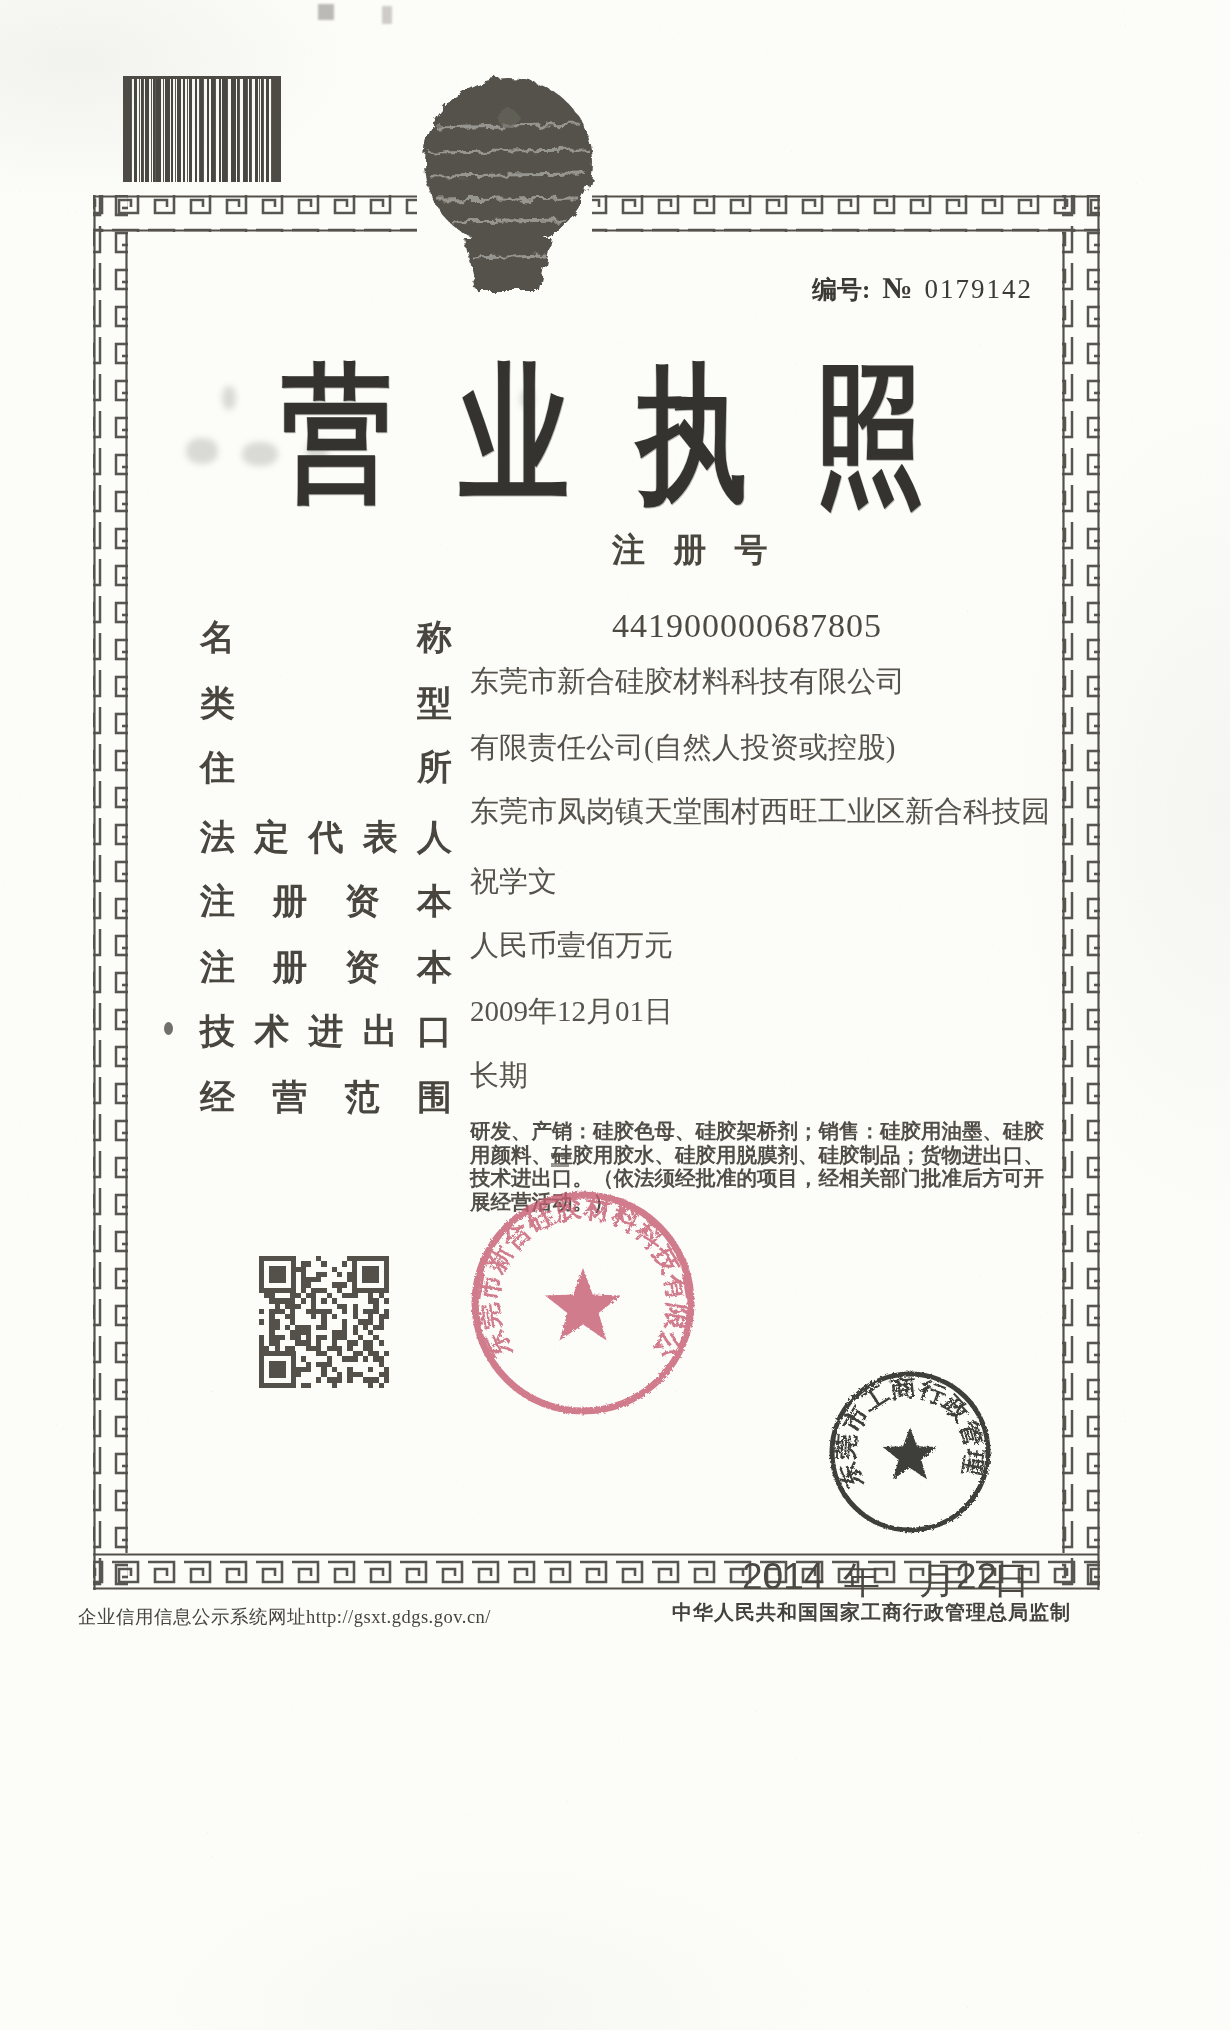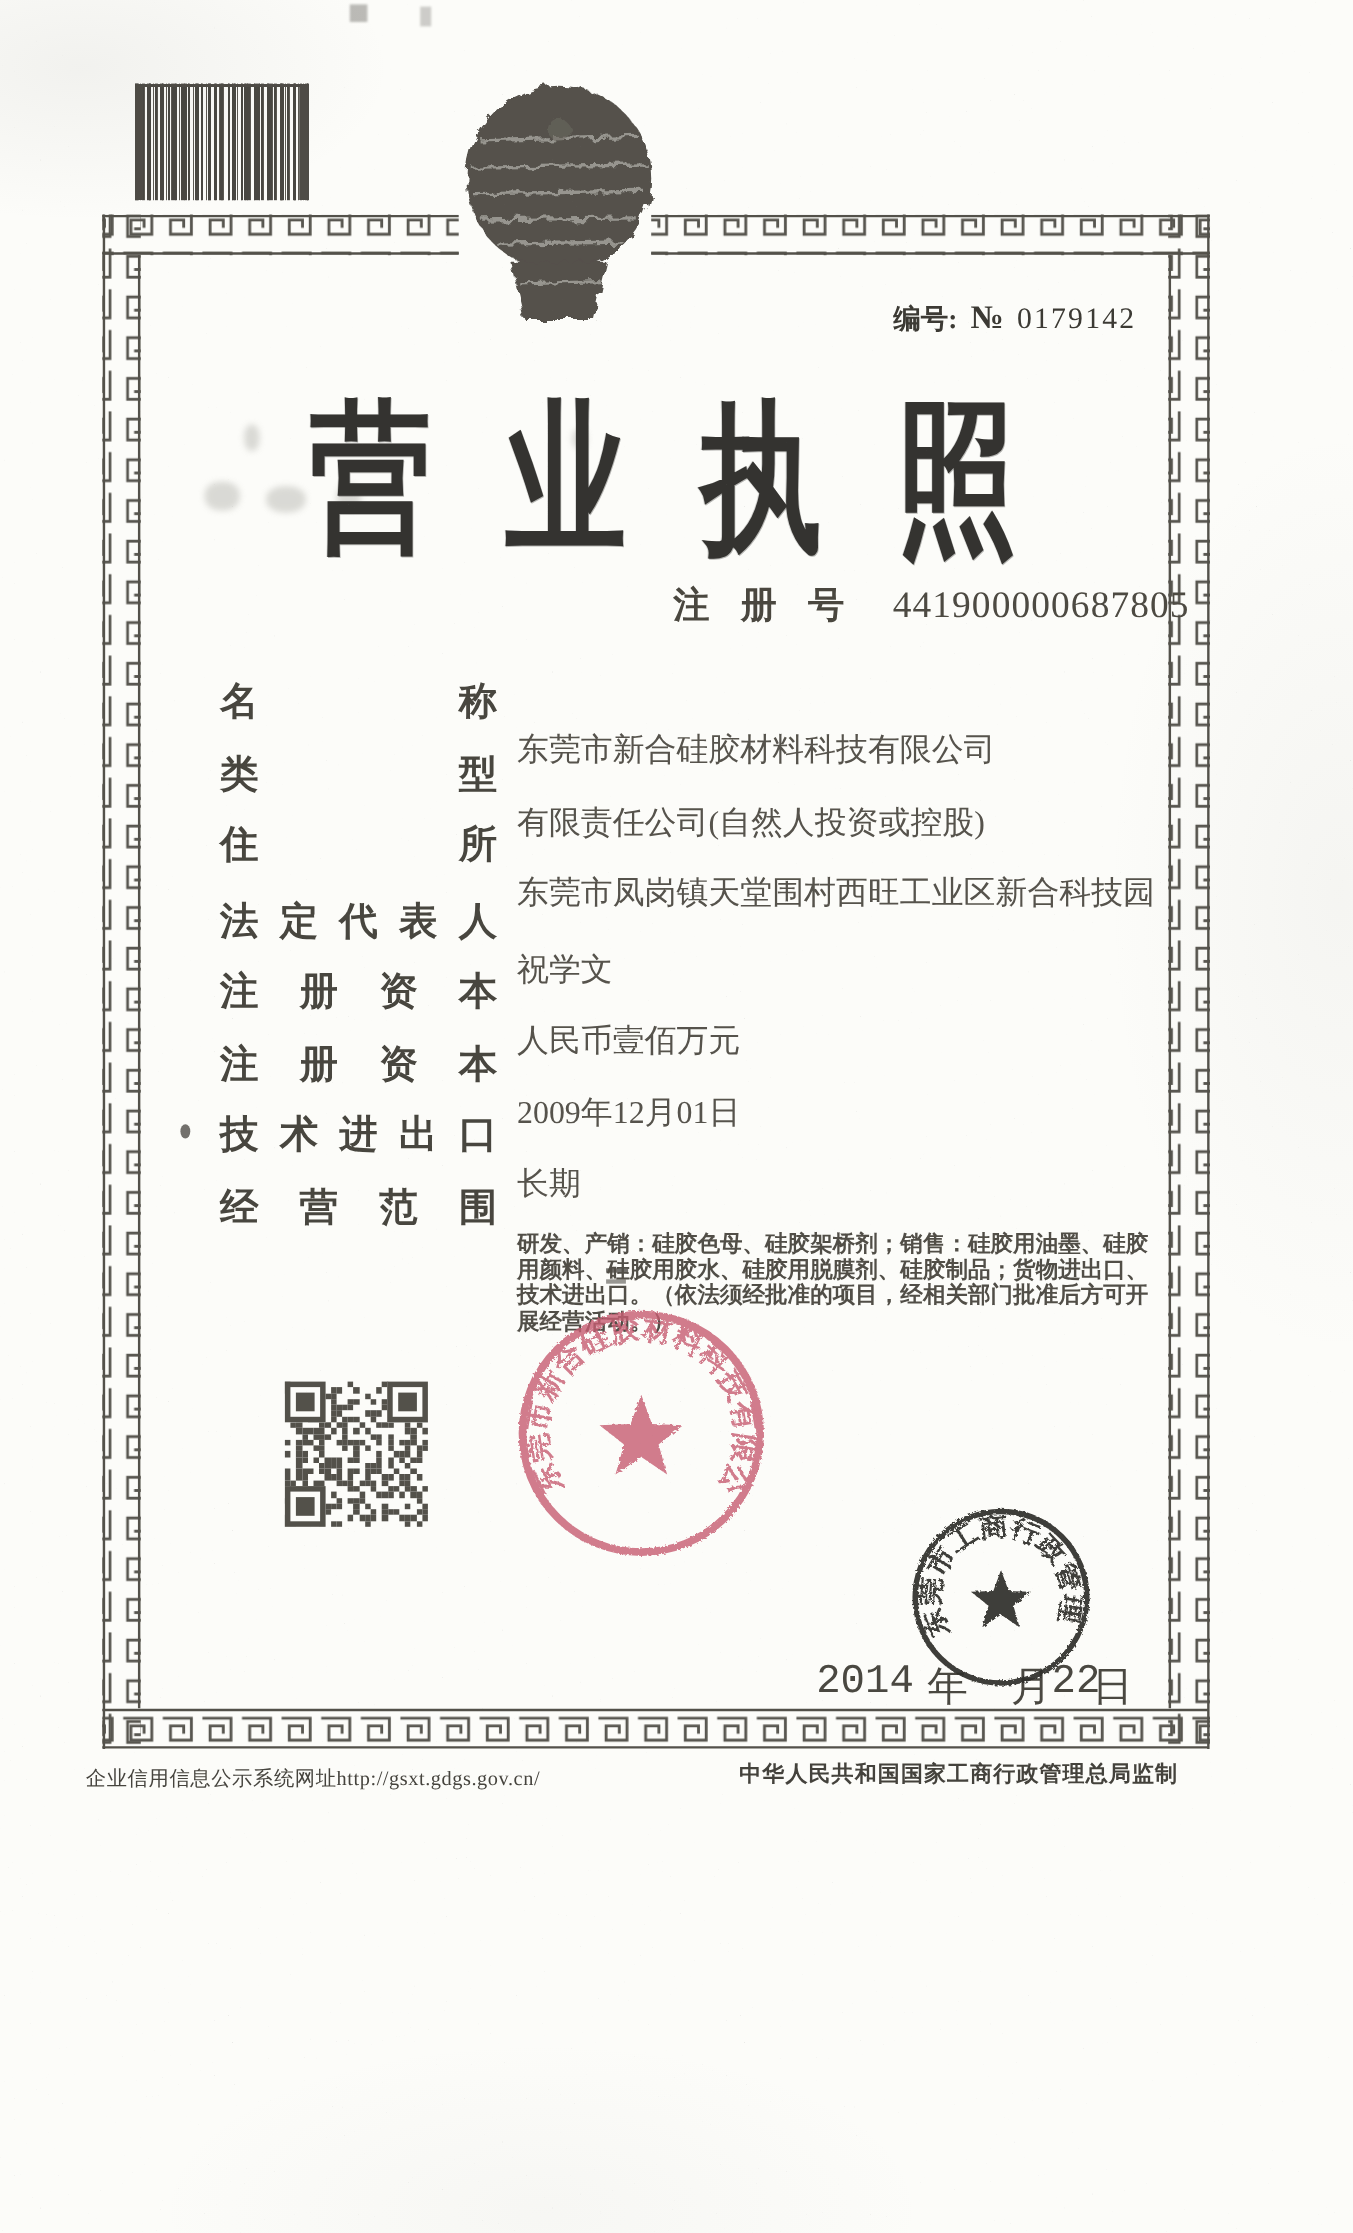--- a/index.html
+++ b/index.html
@@ -28,37 +28,37 @@
   .serial .no-mark{font-size:30px;font-weight:bold;font-family:"Liberation Serif",serif;}
   .serial .num{font-size:27px;font-family:"Liberation Serif",serif;letter-spacing:2px;}
 
   
   .title{position:absolute;left:282px;top:336px;font-size:148px;font-weight:900;
     letter-spacing:92px;white-space:nowrap;color:#343330;
     transform:scaleX(.74);transform-origin:left top;
     text-shadow:1px 1px 0 rgba(52,51,48,.35), -1px 0 0 rgba(52,51,48,.2);}
 
   
-  .regline{position:absolute;left:612px;top:528px;display:flex;align-items:baseline;gap:34px;color:#4a473f;}
+  .regline{position:absolute;left:612px;top:528px;display:flex;align-items:baseline;gap:34px;color:#4a473f;flex-direction:column;}
   .regline .lab{font-size:33px;font-weight:600;font-family:"Liberation Serif",serif;letter-spacing:10px;}
   .regline .num{font-size:34px;font-family:"Liberation Serif",serif;letter-spacing:1px;color:#4d4a42;}
 
   
   .row{position:absolute;left:0;right:0;height:56px;}
   .flabel{position:absolute;left:200px;width:252px;font-family:"Liberation Serif",serif;
     font-size:35px;font-weight:700;color:#48463f;text-align:justify;text-align-last:justify;}
   .fvalue{position:absolute;left:470px;width:592px;top:5px;font-family:"Liberation Serif",serif;
     font-size:29px;color:#56534c;white-space:nowrap;margin-top:43px;}
   .fvalue.wrap{white-space:normal;font-size:20.5px;line-height:23.5px;top:3px;width:588px;font-weight:600;color:#514e47;}
 
   
   .authority{position:absolute;left:608px;top:1418px;font-family:"Liberation Serif",serif;
     font-size:37px;font-weight:600;letter-spacing:14px;color:#46443d;white-space:nowrap;}
-  .issuedate{position:absolute;left:0;top:1508px;width:1230px;height:44px;
-    font-family:Liberation Mono, monospace;font-size:37px;color:#4a4841;}
+  .issuedate{position:absolute;left:0;top:1556px;width:1230px;height:44px;
+    font-family:Liberation Sans, sans-serif;font-size:37px;color:#4a4841;}
   .issuedate span{position:absolute;white-space:nowrap;}
   .d-year{left:742px;} .d-year-u{left:843px;} .d-month-u{left:919px;} .d-day{left:956px;} .d-day-u{left:993px;}
 
   
   .footer-left{position:absolute;left:78px;top:1604px;font-size:18.5px;color:#46443e;
     font-family:"Liberation Serif",serif;letter-spacing:.5px;}
   .footer-right{position:absolute;left:672px;top:1599px;font-size:20px;color:#44423c;
     font-family:"Liberation Serif",serif;font-weight:600;letter-spacing:1px;}
 
   

